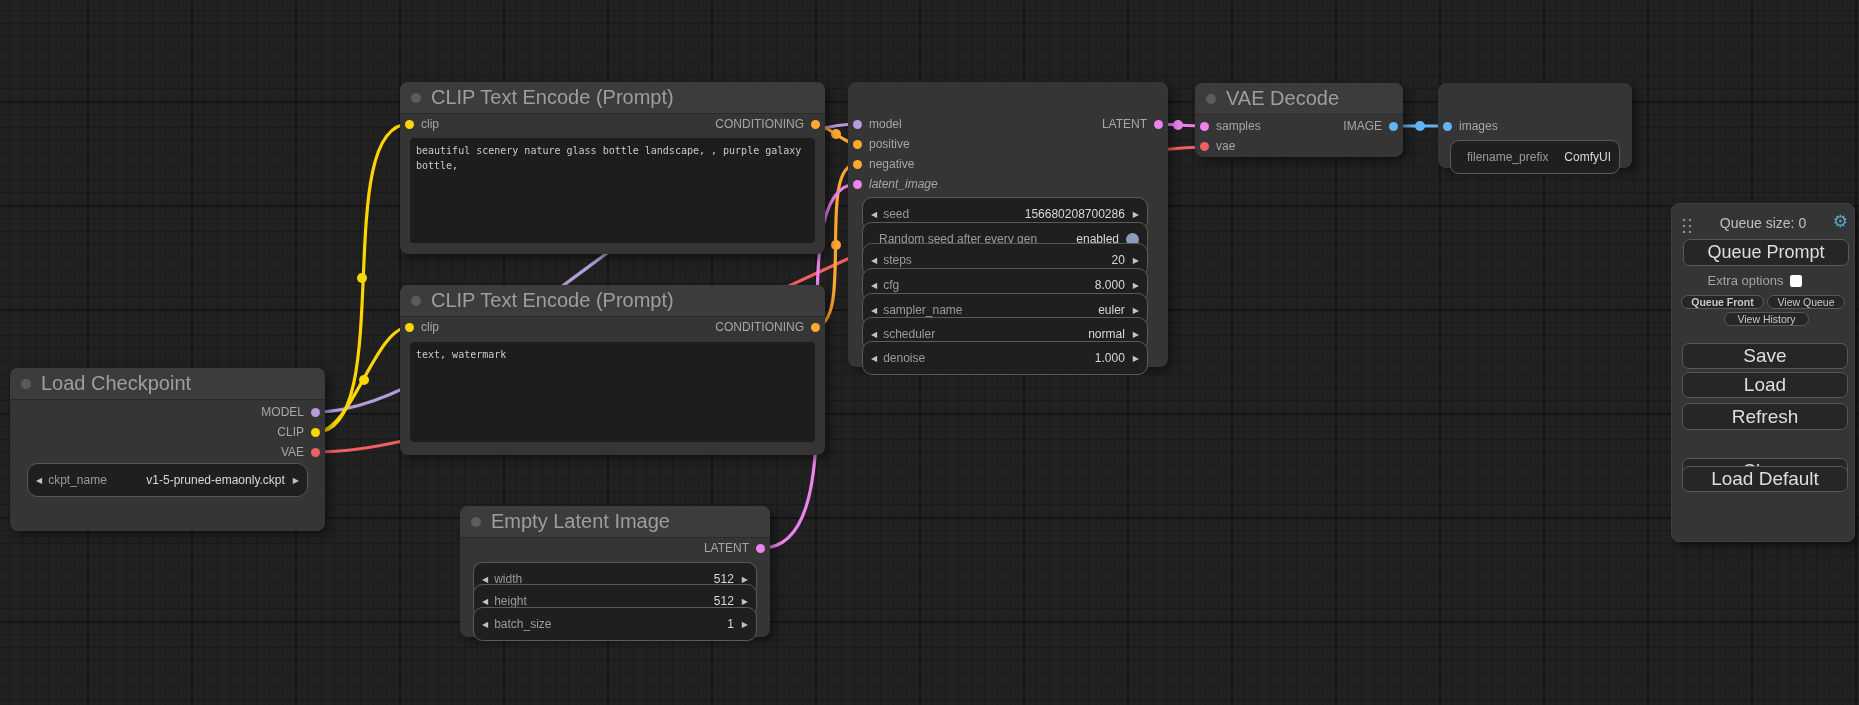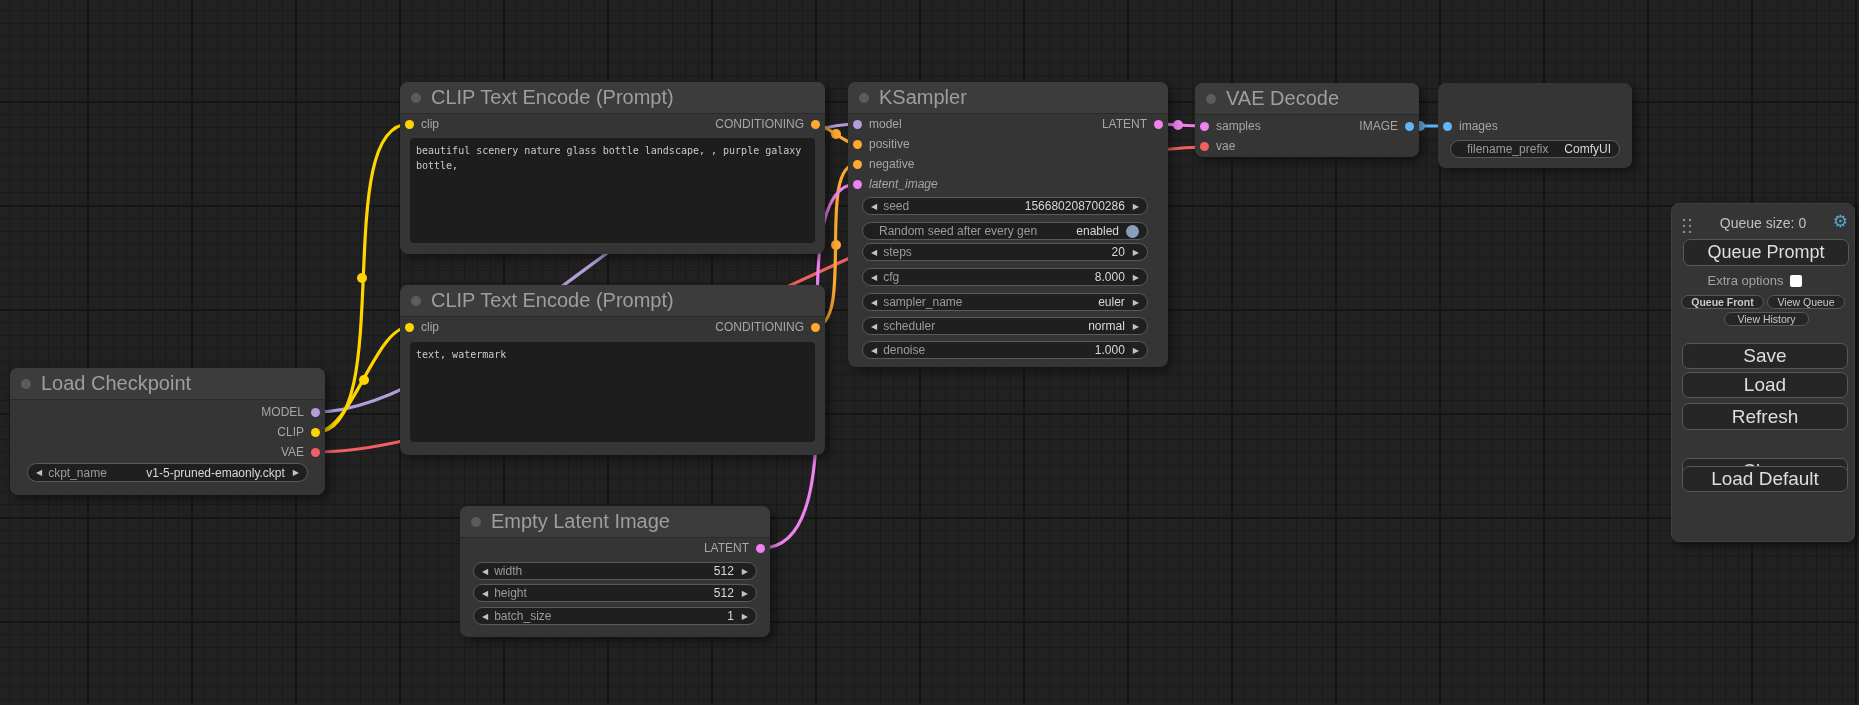--- a/index.html
+++ b/index.html
@@ -33,21 +33,21 @@
   .slot.in .slot-dot{margin-right:7px;}
   .slot.out .slot-dot{margin-left:7px;}
   .node-text{
     position:absolute;background:#1d1d1d;border-radius:4px;color:#c9c9c9;
     font-family:"DejaVu Sans Mono",monospace;font-size:10px;line-height:1.5;
     padding:5px 6px;box-sizing:border-box;border:none;resize:none;outline:none;
     white-space:pre-wrap;overflow:hidden;
   }
   .widget{
     position:absolute;background:#1f1f1f;border:1px solid #5a5a5a;border-radius:10px;
-    display:flex;align-items:center;box-sizing:border-box;padding:8px 8px;
+    display:flex;align-items:center;box-sizing:border-box;padding:16px 8px;
     font-size:12px;color:#9b9b9b;
   }
   .widget .arrow{font-size:8px;color:#c2c2c2;flex:0 0 auto;}
   .widget .wlabel{margin-left:6px;flex:0 0 auto;}
   .widget .wvalue{margin-left:auto;color:#d8d8d8;}
   .widget .arrow.r{margin-left:8px;}
   .widget .knob{width:13px;height:13px;border-radius:50%;background:#8a9dba;margin-left:7px;flex:0 0 auto;}
   .widget.noarrow .wlabel{margin-left:8px;}
   
   #qpanel{
@@ -87,21 +87,21 @@
       <circle cx="836" cy="134" r="5" fill="#FFA931"></circle>
       <path d="M814,327 C856,327 815,164 857,164" fill="none" stroke="#FFA931" stroke-width="3.2" stroke-linecap="round"></path>
       <circle cx="836" cy="245" r="5" fill="#FFA931"></circle>
       <path d="M762,548 C870,548 770,184 857,184" fill="none" stroke="#EE82EE" stroke-width="3.2" stroke-linecap="round"></path>
       <path d="M1153,124 C1166,124 1191,126 1204,126" fill="none" stroke="#EE82EE" stroke-width="3.2" stroke-linecap="round"></path>
       <circle cx="1178" cy="125" r="5" fill="#EE82EE"></circle>
       <path d="M1394,126 C1407,126 1434,126 1447,126" fill="none" stroke="#64B5F6" stroke-width="3.2" stroke-linecap="round"></path>
       <circle cx="1420" cy="126" r="5" fill="#64B5F6"></circle>
     </svg>
   <div id="nodes-layer">
-      <div class="node" style="left: 10px; top: 368px; width: 315px; height: 127px;">
+      <div class="node" style="left: 10px; top: 368px; width: 315px; height: 163px;">
         <div class="node-title">
           <span class="title-dot"></span>
           <span>Load Checkpoint</span>
         </div>
         <div class="slot out" style="top: 36px;">
           <span>MODEL</span>
           <span class="slot-dot" style="background: rgb(179, 157, 219);"></span>
         </div>
         <div class="slot out" style="top: 56px;">
           <span>CLIP</span>
@@ -170,24 +170,20 @@
           <span class="arrow r">▶</span>
         </div>
         <div class="widget" style="left: 13px; top: 101px; width: 284px; height: 17px; border-radius: 9.5px;">
           <span class="arrow">◀</span>
           <span class="wlabel">batch_size</span>
           <span class="wvalue">1</span>
           <span class="arrow r">▶</span>
         </div>
       </div>
       <div class="node" style="left: 848px; top: 82px; width: 320px; height: 285px;">
-        <div class="node-title">
-          <span class="title-dot"></span>
-          <span>KSampler</span>
-        </div>
         <div class="slot in" style="top: 34px;">
           <span class="slot-dot" style="background: rgb(179, 157, 219);"></span>
           <span>model</span>
         </div>
         <div class="slot in" style="top: 54px;">
           <span class="slot-dot" style="background: rgb(255, 169, 49);"></span>
           <span>positive</span>
         </div>
         <div class="slot in" style="top: 74px;">
           <span class="slot-dot" style="background: rgb(255, 169, 49);"></span>
@@ -236,21 +232,21 @@
           <span class="wvalue">normal</span>
           <span class="arrow r">▶</span>
         </div>
         <div class="widget" style="left: 14px; top: 259px; width: 286px; height: 18px; border-radius: 10px;">
           <span class="arrow">◀</span>
           <span class="wlabel">denoise</span>
           <span class="wvalue">1.000</span>
           <span class="arrow r">▶</span>
         </div>
       </div>
-      <div class="node" style="left: 1195px; top: 83px; width: 224px; height: 74px;">
+      <div class="node" style="left: 1195px; top: 83px; width: 208px; height: 74px;">
         <div class="node-title">
           <span class="title-dot"></span>
           <span>VAE Decode</span>
         </div>
         <div class="slot in" style="top: 35px;">
           <span class="slot-dot" style="background: rgb(238, 130, 238);"></span>
           <span>samples</span>
         </div>
         <div class="slot in" style="top: 55px;">
           <span class="slot-dot" style="background: rgb(241, 96, 96);"></span>

